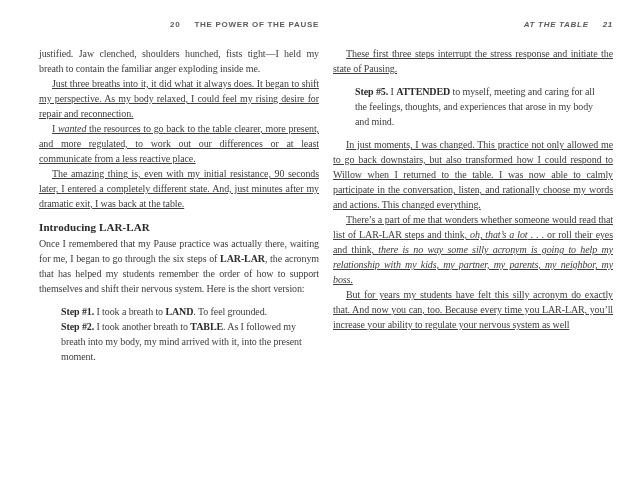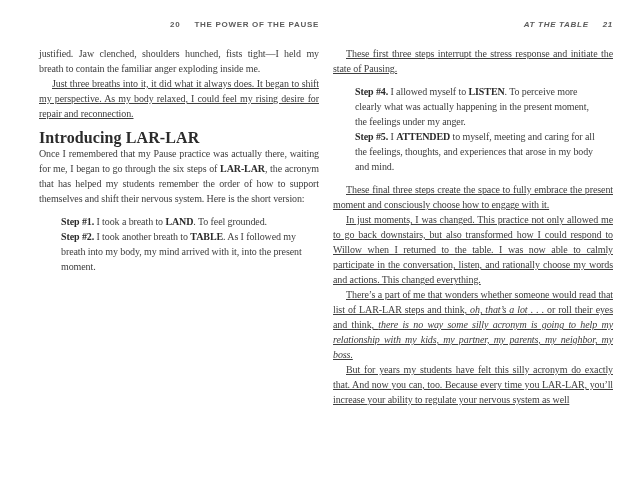--- a/index.html
+++ b/index.html
@@ -19,64 +19,64 @@
   .running-head.rh-right { text-align:right;font-style:italic; }
   .rh-gap { display:inline-block; width:14px; }
   .page-body { position:absolute; top:46px; left:0; right:0; }
   p.body {
     margin:0; font-size:10px; line-height:15px; text-align:justify;
     letter-spacing:-0.1px; color:#3d3d3d;
   }
   p.indent { text-indent:13px;text-decoration:underline; }
   .space-above { margin-top:10px; }
   h2.section-heading {
-    margin:9px 0 1px 0; font-size:16px; line-height:15px;
+    margin:9px 0 1px 0; font-size:11px; line-height:15px;
     font-weight:bold; color:#2b2b2b; letter-spacing:0.1px;
   }
   .steps { margin:8px 12px 8px 22px; }
   .steps p.body { text-align:left; }
   strong { font-weight:bold; color:#2b2b2b; }
   em { font-style:italic; }
 </style>
 </head>
 <body>
 
 <div class="spread">
 
   <div class="page left">
     <div class="running-head rh-left">
       <span>20</span><span class="rh-gap"></span><span>THE POWER OF THE PAUSE</span>
     </div>
     <div class="page-body">
       <p class="body"><span>justified. Jaw clenched, shoulders hunched, fists tight—I held my breath to contain the familiar anger exploding inside me.</span></p>
       <p class="body indent"><span>Just three breaths into it, it did what it always does. It began to shift my perspective. As my body relaxed, I could feel my rising desire for repair and reconnection.</span></p>
+      <p class="body indent"><span>I </span><em>wanted</em><span> the resources to go back to the table clearer, more present, and more regulated, to work out our differences or at least communicate from a less reactive place.</span></p>
+      <p class="body indent"><span>The amazing thing is, even with my initial resistance, 90 seconds later, I entered a completely different state. And, just minutes after my dramatic exit, I was back at the table.</span></p>
 
       <h2 class="section-heading">Introducing LAR-LAR</h2>
 
       <p class="body"><span>Once I remembered that my Pause practice was actually there, waiting for me, I began to go through the six steps of </span><strong>LAR-LAR</strong><span>, the acronym that has helped my students remember the order of how to support themselves and shift their nervous system. Here is the short version:</span></p>
 
       <div class="steps">
         <p class="body"><strong>Step #1.</strong><span> I took a breath to </span><strong>LAND</strong><span>. To feel grounded.</span></p>
         <p class="body"><strong>Step #2.</strong><span> I took another breath to </span><strong>TABLE</strong><span>. As I followed my breath into my body, my mind arrived with it, into the present moment.</span></p>
       </div>
     </div>
   </div>
 
   <div class="page right">
     <div class="running-head rh-right">
       <span>AT THE TABLE</span><span class="rh-gap"></span><span>21</span>
     </div>
     <div class="page-body">
       <p class="body indent"><span>These first three steps interrupt the stress response and initiate the state of Pausing.</span></p>
 
       <div class="steps space-above">
-        <p class="body"><strong>Step #4.</strong><span> I allowed myself to </span><strong>LISTEN</strong><span>. To perceive more clearly what was actually happening in the present moment, the feelings under my anger.</span></p>
         <p class="body"><strong>Step #5.</strong><span> I </span><strong>ATTENDED</strong><span> to myself, meeting and caring for all the feelings, thoughts, and experiences that arose in my body and mind.</span></p>
       </div>
 
-      <p class="body indent space-above"><span>These final three steps create the space to fully embrace the present moment and consciously choose how to engage with it.</span></p>
       <p class="body indent"><span>In just moments, I was changed. This practice not only allowed me to go back downstairs, but also transformed how I could respond to Willow when I returned to the table. I was now able to calmly participate in the conversation, listen, and rationally choose my words and actions. This changed everything.</span></p>
       <p class="body indent"><span>There’s a part of me that wonders whether someone would read that list of LAR-LAR steps and think, </span><em>oh, that’s a lot</em><span> . . . or roll their eyes and think, </span><em>there is no way some silly acronym is going to help my relationship with my kids, my partner, my parents, my neighbor, my boss.</em></p>
       <p class="body indent"><span>But for years my students have felt this silly acronym do exactly that. And now you can, too. Because every time you LAR-LAR, you’ll increase your ability to regulate your nervous system as well</span></p>
     </div>
   </div>
 
 </div>
 
 </body></html>

